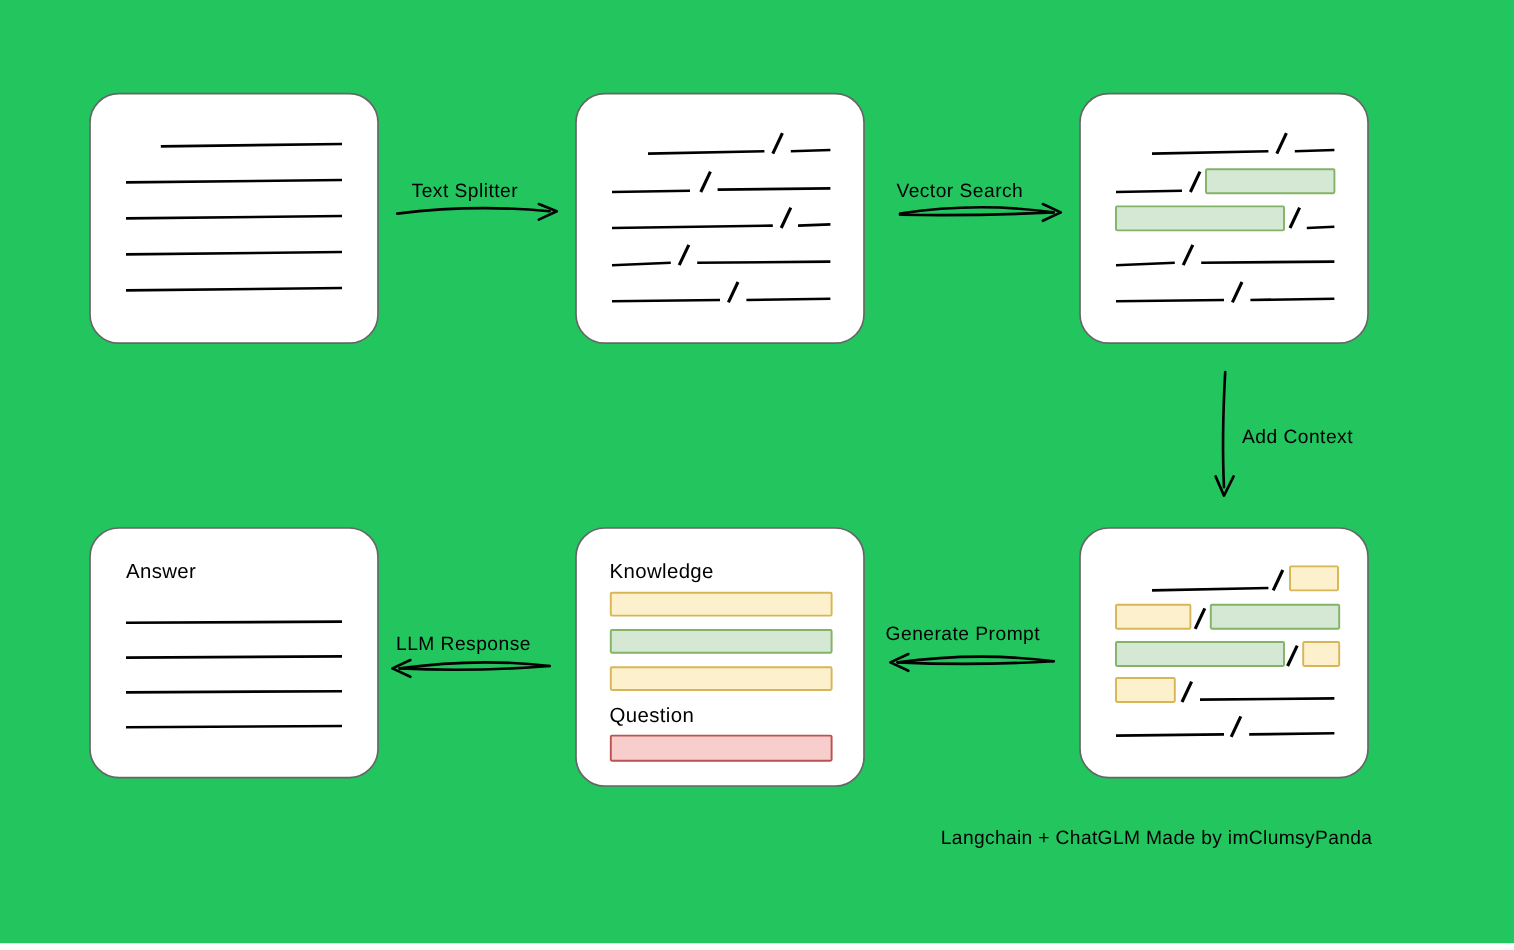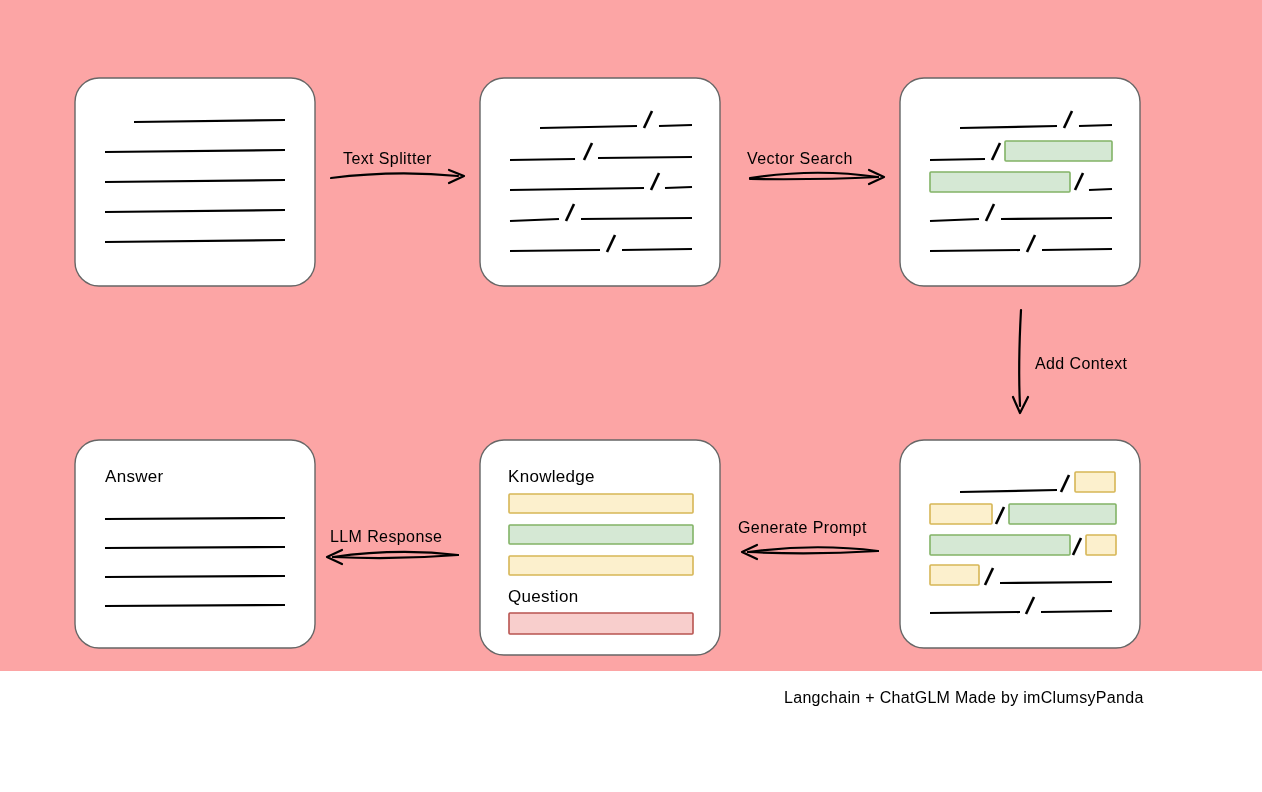--- a/index.html
+++ b/index.html
@@ -9,22 +9,22 @@
   }
   body {
     width: 1262px;
     height: 792px;
     overflow: hidden;
     font-family: "Liberation Sans", sans-serif;
   }
   #diagram-root {
     position: relative;
     width: 1262px;
-    height: 671px;
-    background: #fca5a5;
+    height: 786px;
+    background: #22c55e;
   }
   svg.canvas {
     position: absolute;
     top: 0;
     left: 0;
     width: 1262px;
     height: 792px;
   }
   .panel-rect {
     fill: #ffffff;

